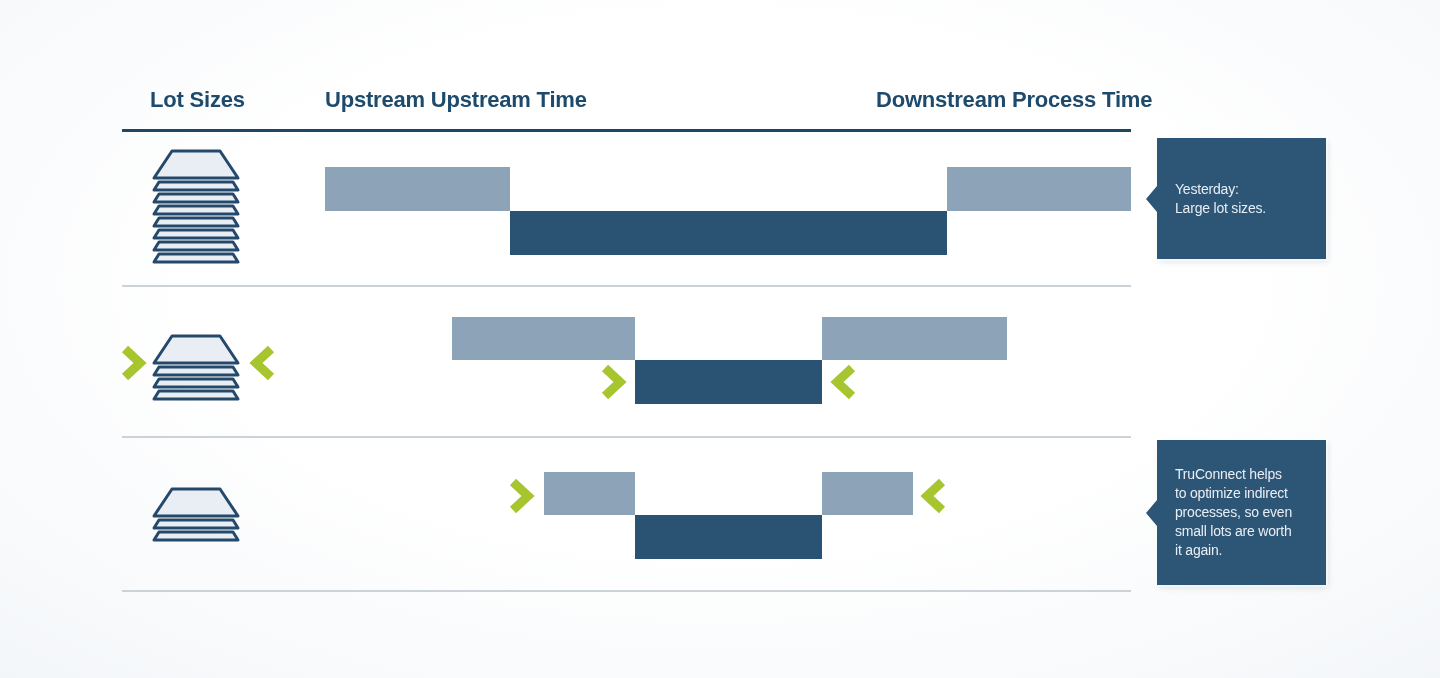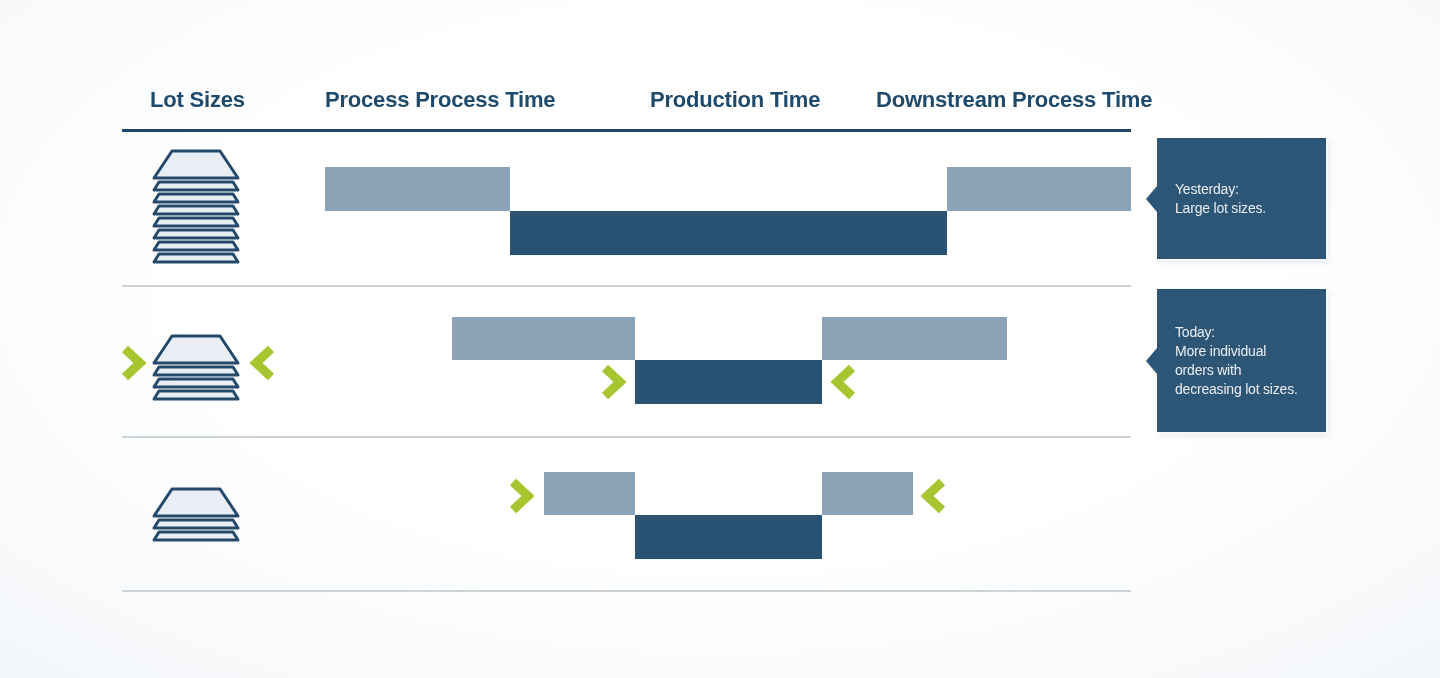--- a/index.html
+++ b/index.html
@@ -41,22 +41,21 @@
   .co-1{top:138px;height:121px}
   .co-2{top:289px;height:143px}
   .co-3{top:440px;height:145px}
 </style>
 </head>
 <body>
 
 <div class="stage">
 
   <h2 class="col-header ch-1">Lot Sizes</h2>
-  <h2 class="col-header ch-2">Process Process Time</h2>
-  <h2 class="col-header ch-3">Production Time</h2>
+  <h2 class="col-header ch-2">Upstream Upstream Time</h2>
   <h2 class="col-header ch-4">Downstream Process Time</h2>
 
   <div class="rule"></div>
 
   <div id="rows-layer">
       <div class="lot" style="left: 151px; top: 149px;"><svg width="90" height="115" viewBox="0 0 90 115" fill="#e9eef5" stroke="#24496b" stroke-width="3" stroke-linejoin="round">
           <polygon points="21,2 69,2 87,29 3,29"></polygon>
           <polygon points="8,33 82,33 87,41 3,41"></polygon>
           <polygon points="8,45 82,45 87,53 3,53"></polygon>
           <polygon points="8,57 82,57 87,65 3,65"></polygon>
@@ -105,20 +104,21 @@
       <div class="chevron" style="left: 920px; top: 477px;"><svg width="28" height="38" viewBox="0 0 28 38" fill="none" stroke="#a7c52e" stroke-width="9" stroke-linejoin="miter">
           <polyline points="22,5 7,19 22,33"></polyline>
         </svg></div>
       <div class="separator" style="left: 122px; top: 590px;"></div>
     </div>
 
   <aside class="callout co-1">
     <p>Yesterday:
 Large lot sizes.</p>
   </aside>
-  <aside class="callout co-2">
-    <p>Today:
-More individual
-orders with
-decreasing lot sizes.</p>
+  <aside class="callout co-3">
+    <p>TruConnect helps
+to optimize indirect
+processes, so even
+small lots are worth
+it again.</p>
   </aside>
 
 </div>
 
 </body></html>

